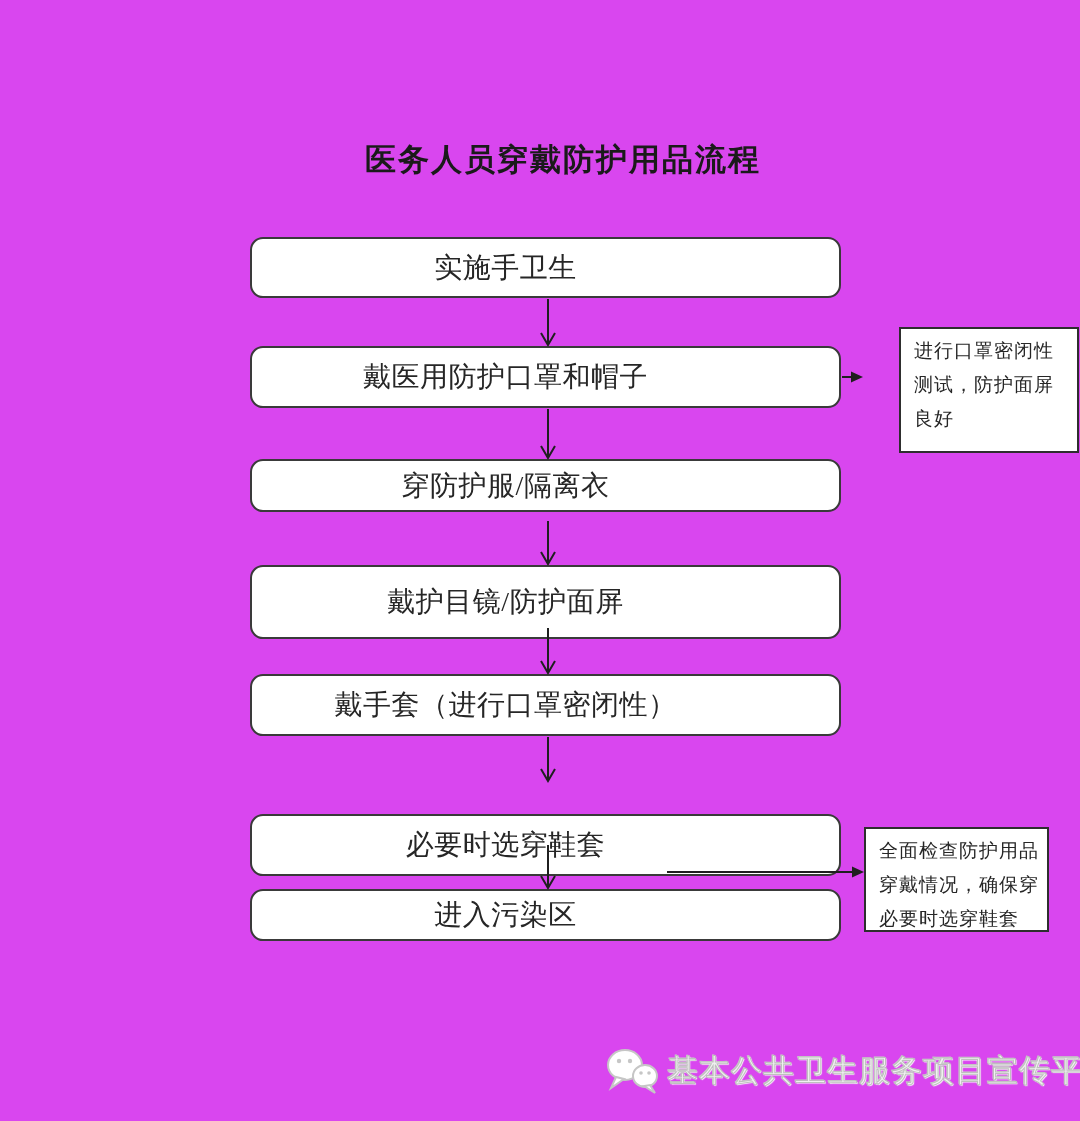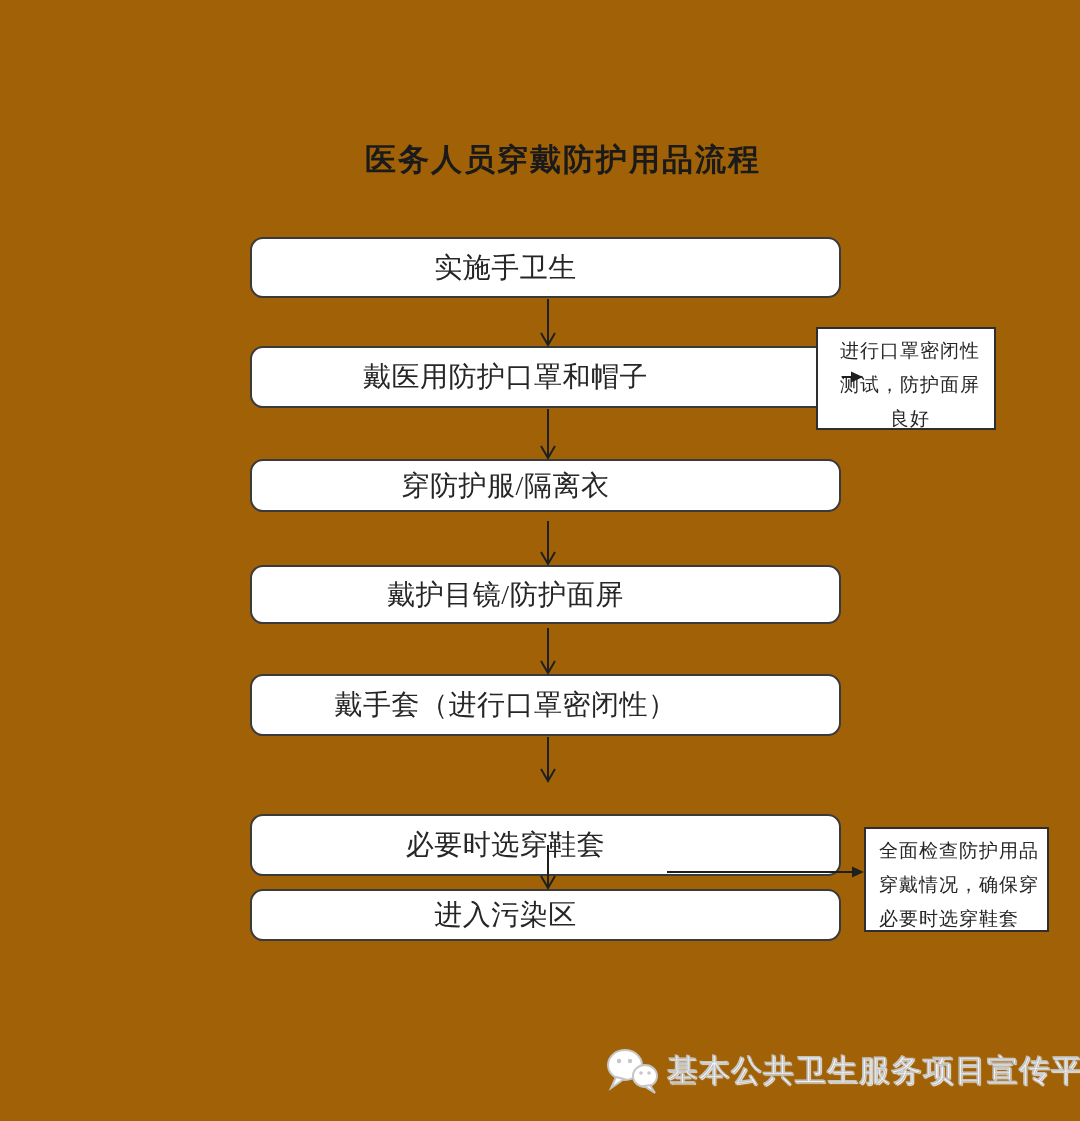--- a/index.html
+++ b/index.html
@@ -9,21 +9,21 @@
     --arrow:#1f1f1f;
     --wm:#d8d8d8;
   }
   *{box-sizing:border-box;margin:0;padding:0;}
   html,body{background:#ffffff;}
   body{
     width:1080px;height:1121px;
     font-family:"Liberation Serif","DejaVu Serif",serif;
     position:relative;overflow:hidden;color:var(--ink);
   }
-  .canvas{position:absolute;inset:0;background:#a16207;}
+  .canvas{position:absolute;inset:0;background:#d946ef;}
   .title{
     position:absolute;left:23px;top:139px;width:1080px;
     text-align:center;font-size:31px;font-weight:700;
     letter-spacing:2px;color:#1a1a1a;
   }
   .step{
     position:absolute;left:250px;width:591px;
     border:2px solid var(--box-border);border-radius:13px;
     background:#ffffff;
     display:flex;align-items:center;justify-content:center;
@@ -65,34 +65,34 @@
 
   <div class="step" style="top:237px;height:61px;">
     <span class="step-label">实施手卫生</span>
   </div>
   <div class="step" style="top:346px;height:62px;">
     <span class="step-label">戴医用防护口罩和帽子</span>
   </div>
   <div class="step" style="top:459px;height:53px;">
     <span class="step-label">穿防护服/隔离衣</span>
   </div>
-  <div class="step" style="top:565px;height:59px;justify-content:center;">
+  <div class="step" style="top:565px;height:74px;justify-content:center;">
     <span class="step-label">戴护目镜/防护面屏</span>
   </div>
   <div class="step" style="top:674px;height:62px;">
     <span class="step-label">戴手套（进行口罩密闭性）</span>
   </div>
   <div class="step" style="top:814px;height:62px;">
     <span class="step-label">必要时选穿鞋套</span>
   </div>
   <div class="step" style="top:889px;height:52px;">
     <span class="step-label">进入污染区</span>
   </div>
 
-  <div class="annotation" style="left:816px;top:327px;width:180px;height:103px;text-align:center;">
+  <div class="annotation" style="left:899px;top:327px;width:180px;height:126px;">
     <div class="ann-line">进行口罩密闭性</div>
     <div class="ann-line">测试，防护面屏</div>
     <div class="ann-line">良好</div>
   </div>
 
   <div class="annotation" style="left:864px;top:827px;width:185px;height:105px;">
     <div class="ann-line">全面检查防护用品</div>
     <div class="ann-line">穿戴情况，确保穿</div>
     <div class="ann-line">必要时选穿鞋套</div>
   </div>

